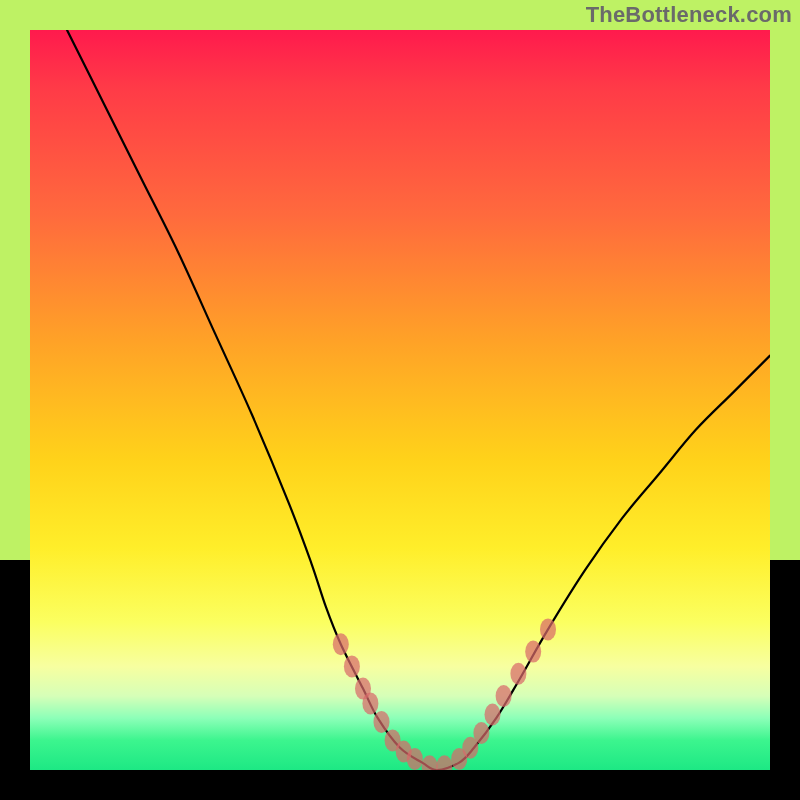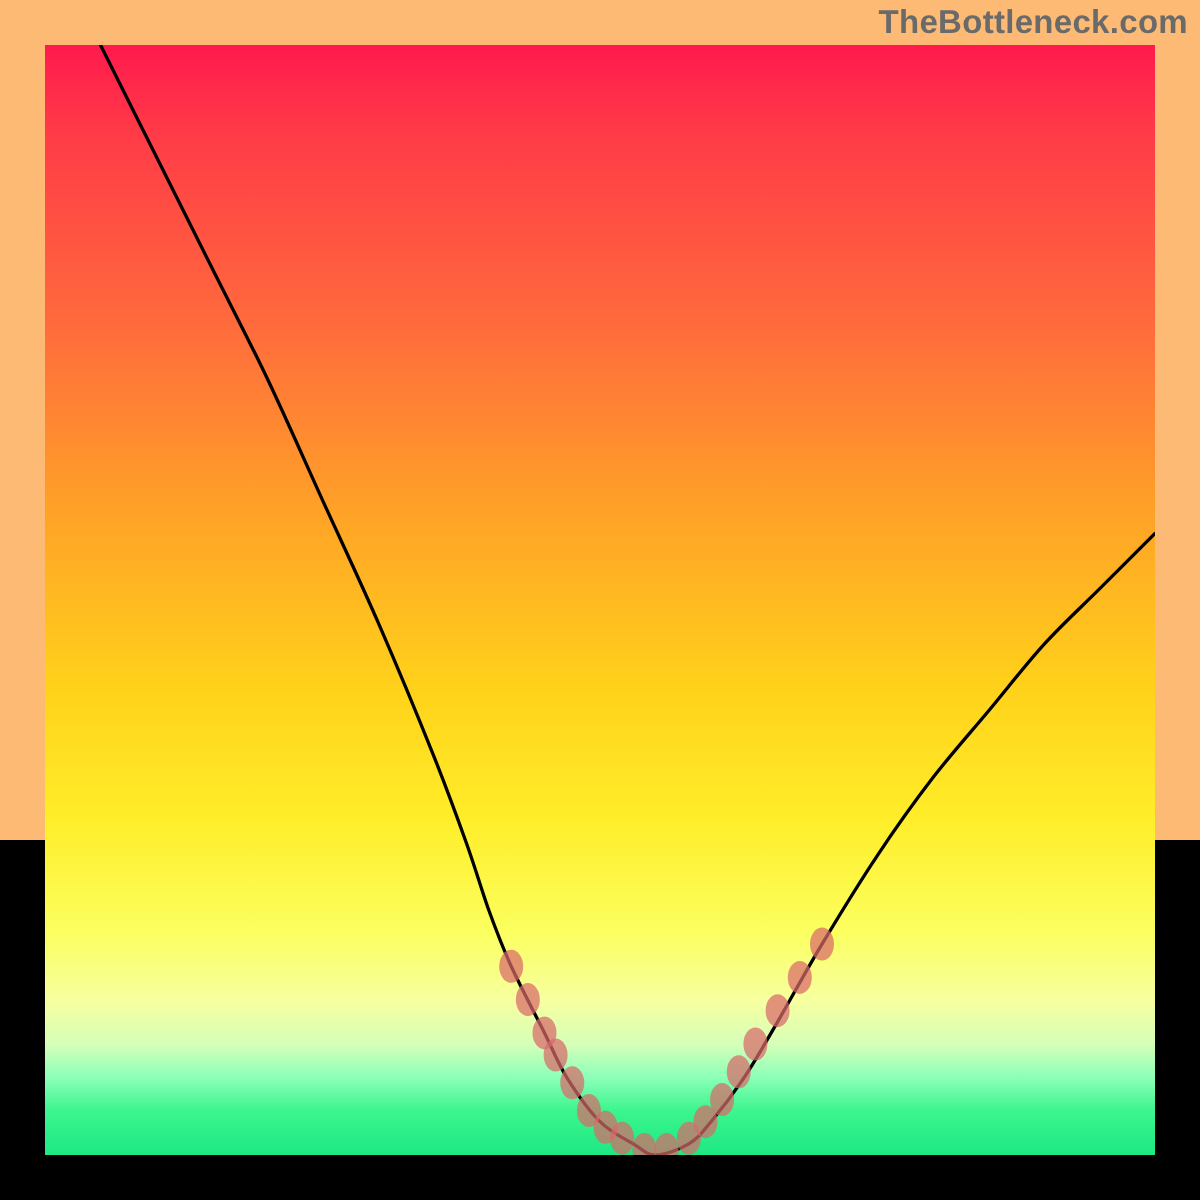--- a/index.html
+++ b/index.html
@@ -9,21 +9,21 @@
     height: 800px;
     background: #000;
     overflow: hidden;
   }
   .frame {
     position: absolute;
     left: 0;
     top: 0;
     width: 800px;
     height: 560px;
-    background: #fdba74;
+    background: #bef264;
   }
   .plot {
     position: absolute;
     left: 30px;
     top: 30px;
     width: 740px;
     height: 740px;
     
     background: linear-gradient(
       to bottom,

